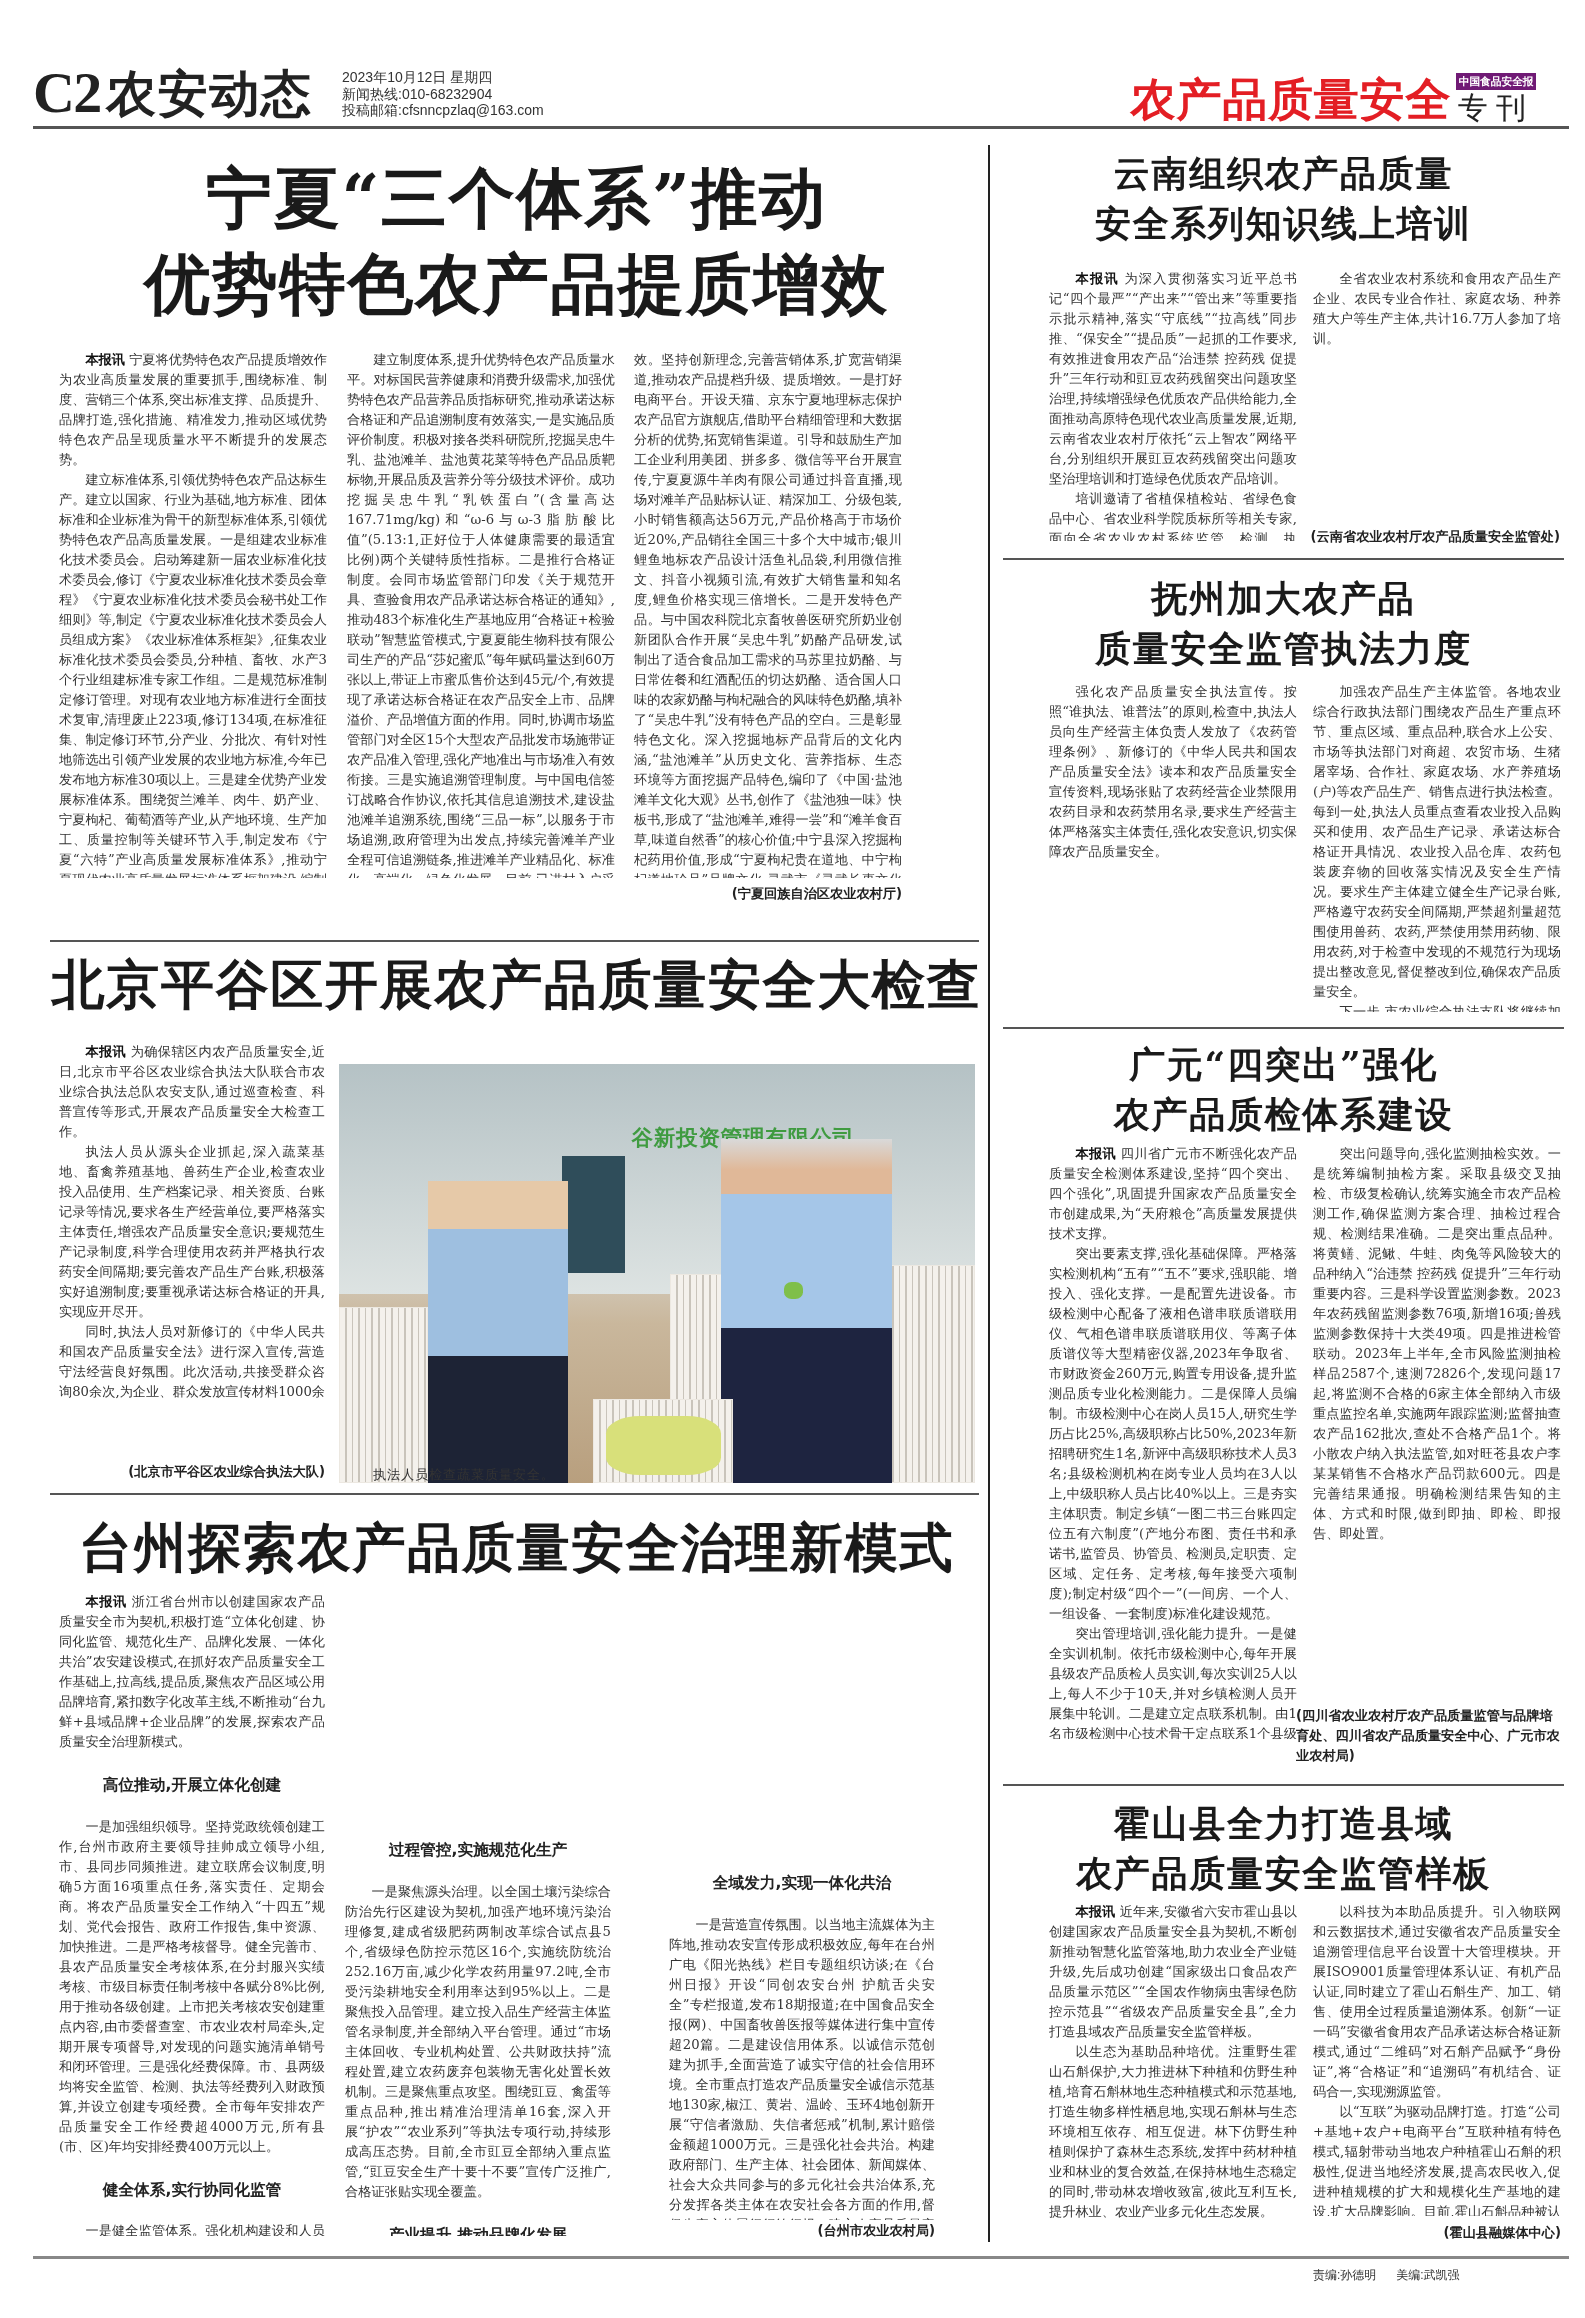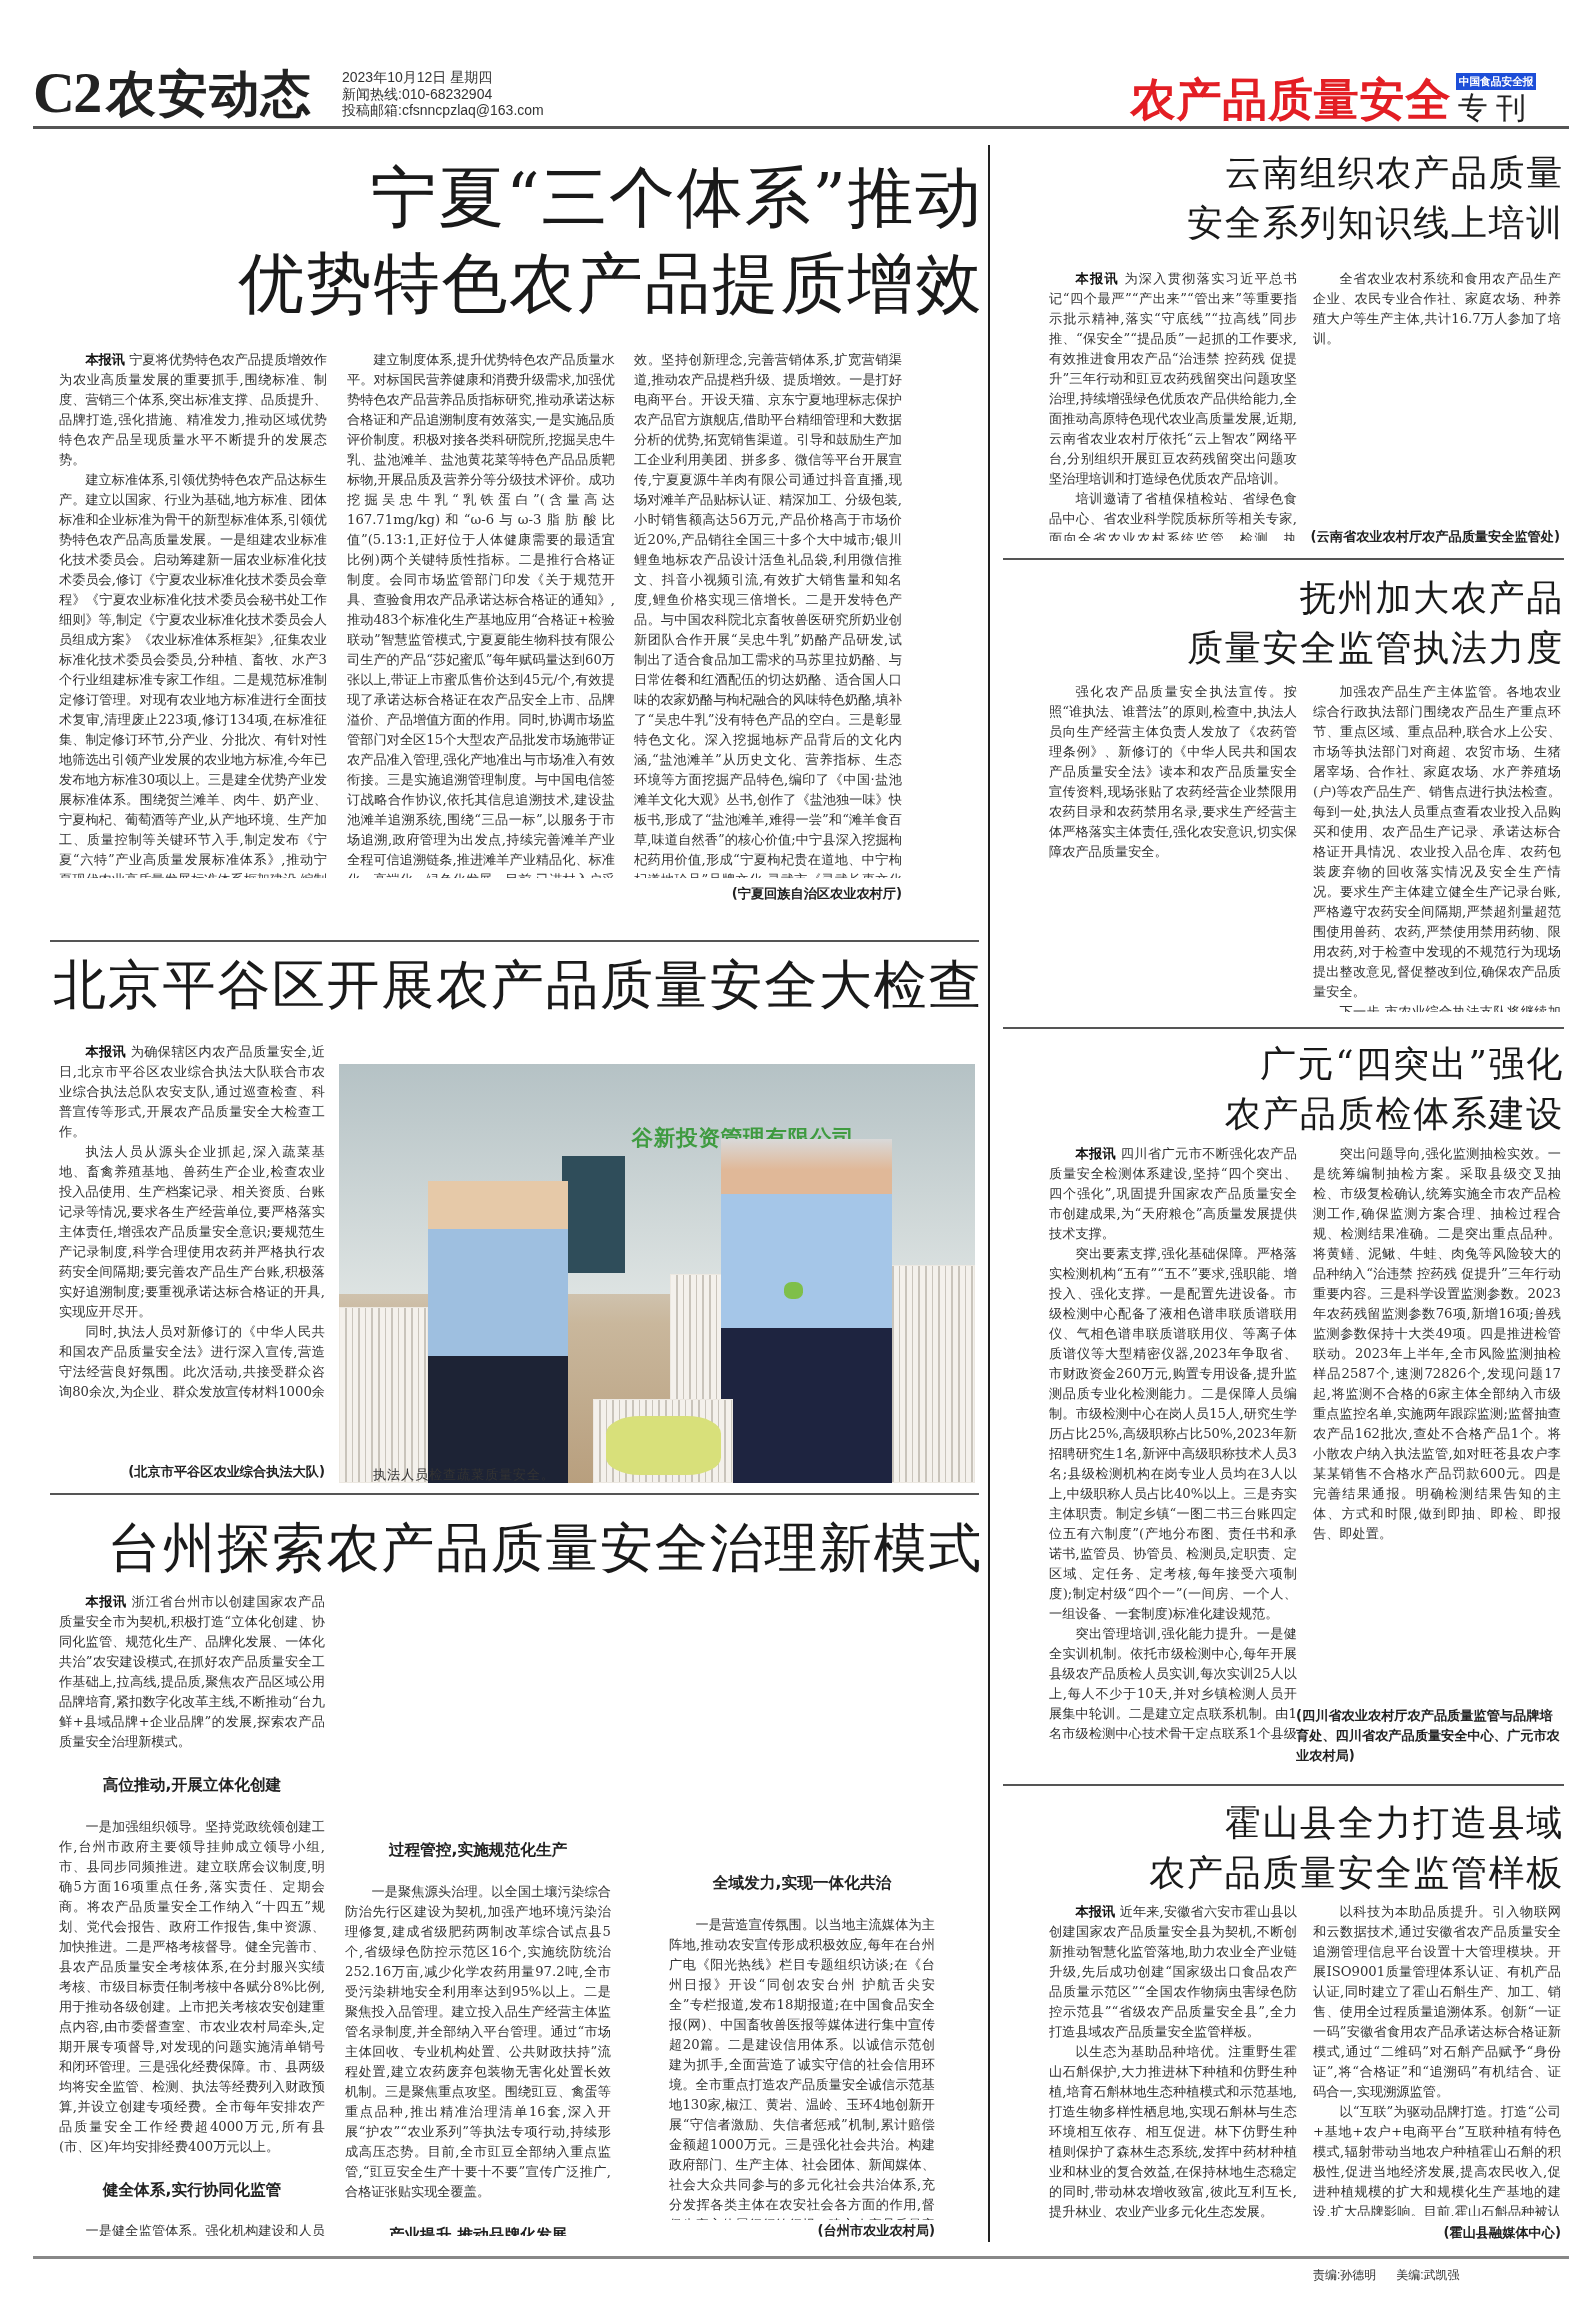--- a/index.html
+++ b/index.html
@@ -5,29 +5,29 @@
 *{box-sizing:border-box;margin:0;padding:0}
 html,body{width:1585px;height:2319px;background:#fff;overflow:hidden}
 body{font-family:"DejaVu Serif","Liberation Serif",serif;color:#222;position:relative}
 .masthead{position:absolute;left:33px;top:64px;width:1536px;height:61px}
 .mh-page{position:absolute;left:0;top:0;font-family:"Liberation Serif",serif;font-size:58px;font-weight:bold;line-height:58px;color:#222;letter-spacing:-1.7px}
 .mh-section{position:absolute;left:73px;top:0;font-size:50px;font-weight:bold;line-height:59px;color:#222;letter-spacing:1.7px}
 .mh-meta{position:absolute;left:309px;top:5px;font-family:"Liberation Sans",sans-serif;font-size:14px;line-height:16.5px;color:#333}
 .mh-right{position:absolute;right:33px;top:0;height:61px;display:flex;align-items:flex-end}
 .mh-brand{font-size:45px;font-weight:bold;color:#e31e24;line-height:51px;letter-spacing:0.8px}
 .mh-tag{display:flex;flex-direction:column;align-items:center;margin-left:5px}
-.mh-logo{background:#1d4ed8;color:#fff;font-size:10.7px;font-weight:bold;padding:1.7px 2.5px;line-height:13.2px}
+.mh-logo{background:#701a75;color:#fff;font-size:10.7px;font-weight:bold;padding:1.7px 2.5px;line-height:13.2px}
 .mh-zk{font-family:"Liberation Sans",sans-serif;font-size:30px;line-height:35px;color:#222;letter-spacing:8.3px}
 .rule-top{position:absolute;left:33px;top:126px;width:1536px;height:2.5px;background:#555}
 .rule-bottom{position:absolute;left:33px;top:2256px;width:1536px;height:2.5px;background:#888}
 .footer{position:absolute;left:1313px;top:2267px;font-family:"Liberation Sans",sans-serif;font-size:12px;color:#333;white-space:nowrap}
 .footer span{margin-right:16.5px}
 .vline{position:absolute;width:1.7px;background:#222}
 .hline{position:absolute;height:1.7px;background:#555}
-.headline{position:absolute;font-weight:normal;color:#1a1a1a;text-align:right;letter-spacing:1.7px}
+.headline{position:absolute;font-weight:bold;color:#1a1a1a;text-align:center;letter-spacing:1.7px}
 .body{position:absolute;font-size:13.2px;line-height:20px;text-align:justify;color:#333;overflow:hidden}
 .body p{text-indent:2em}
 .body .lead b{font-family:"DejaVu Sans","Liberation Sans",sans-serif;font-weight:bold;color:#111}
 .src{font-family:"DejaVu Sans","Liberation Sans",sans-serif;font-weight:bold;text-align:right;color:#222;text-indent:0!important}
 .subhead{font-family:"DejaVu Sans","Liberation Sans",sans-serif;font-weight:bold;font-size:15.7px;text-align:center;text-indent:0!important;margin:23px 0 21.5px;color:#222}
 .photo{position:absolute;overflow:hidden;background:linear-gradient(180deg,#cfd8dc 0%,#e3e7e8 30%,#c9b79c 62%,#b89f7e 100%)}
 .photo .wall{position:absolute;left:0;top:0;width:100%;height:55%;background:linear-gradient(180deg,#b5c2c5,#dde3e2)}
 .photo .sign{position:absolute;left:46%;top:14%;font-family:"DejaVu Sans",sans-serif;font-weight:bold;font-size:21.5px;color:#3f9b40;letter-spacing:0.8px}
 .photo .door{position:absolute;left:35%;top:22%;width:10%;height:28%;background:#2f4d5a}
 .photo .person1{position:absolute;left:14%;top:28%;width:22%;height:72%;background:linear-gradient(180deg,#e6c9a8 0,#e6c9a8 16%,#9ebfe0 16%,#9ebfe0 58%,#1d2335 58%)}

